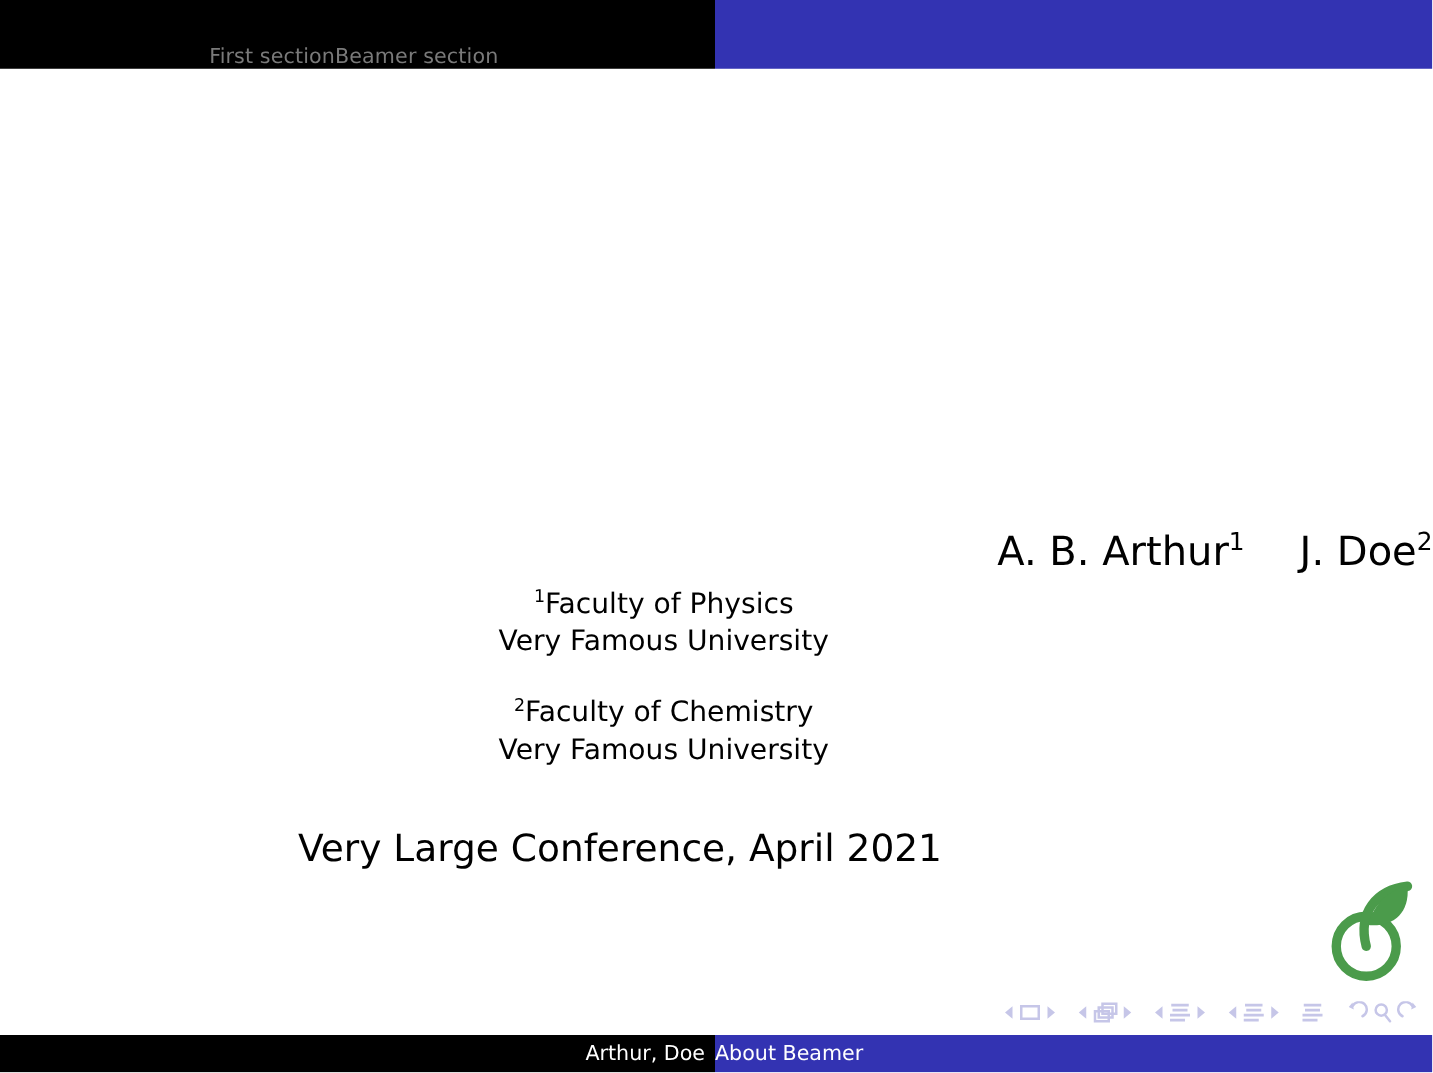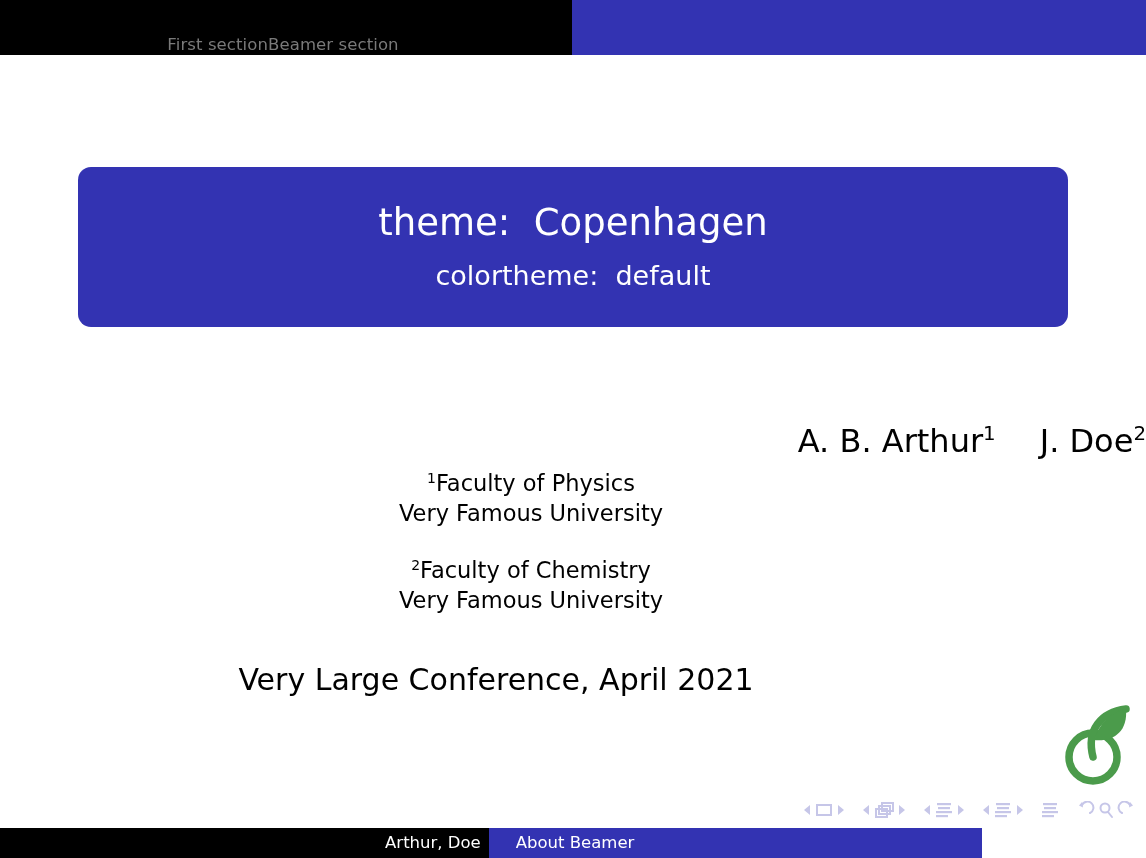--- a/index.html
+++ b/index.html
@@ -151,21 +151,21 @@
     align-items: center;
     margin-left: 13px;
   }
   .navgroup:first-child { margin-left: 0; }
 
   
   .footline {
     position: absolute;
     left: 0;
     top: 828px;
-    width: 982px;
+    width: 1146px;
     height: 30px;
     display: flex;
   }
   .foot-left {
     width: 572px;
     height: 30px;
     background: #000000;
     display: flex;
     align-items: center;
     justify-content: flex-end;
@@ -173,21 +173,20 @@
     padding-right: 8px;
   }
   .foot-right {
     width: 574px;
     height: 30px;
     background: #3333b2;
     display: flex;
     align-items: center;
     justify-content: flex-start;
     box-sizing: border-box;
-    padding-left: 27px;
   }
   .foot-text {
     color: #ffffff;
     font-size: 16.5px;
     line-height: 20px;
     white-space: nowrap;
   }
 </style>
 </head>
 <body>
@@ -195,24 +194,20 @@
 <div id="slide">
 
   <div class="headline">
     <div class="headline-left">
       <div class="section-entry">First section</div>
       <div class="section-entry">Beamer section</div>
     </div>
     <div class="headline-right"></div>
   </div>
 
-  <div class="titleblock">
-    <div class="title-main">theme:  Copenhagen</div>
-    <div class="title-sub">colortheme:  default</div>
-  </div>
 
   <div class="authors">
     <span class="name"><span>A. B. Arthur</span><sup>1</sup></span><span class="gap"></span><span class="name"><span>J. Doe</span><sup>2</sup></span>
   </div>
 
   <div class="institutes">
     <div class="inst-block">
       <div class="inst-line"><sup>1</sup><span>Faculty of Physics</span></div>
       <div class="inst-line">Very Famous University</div>
     </div>

